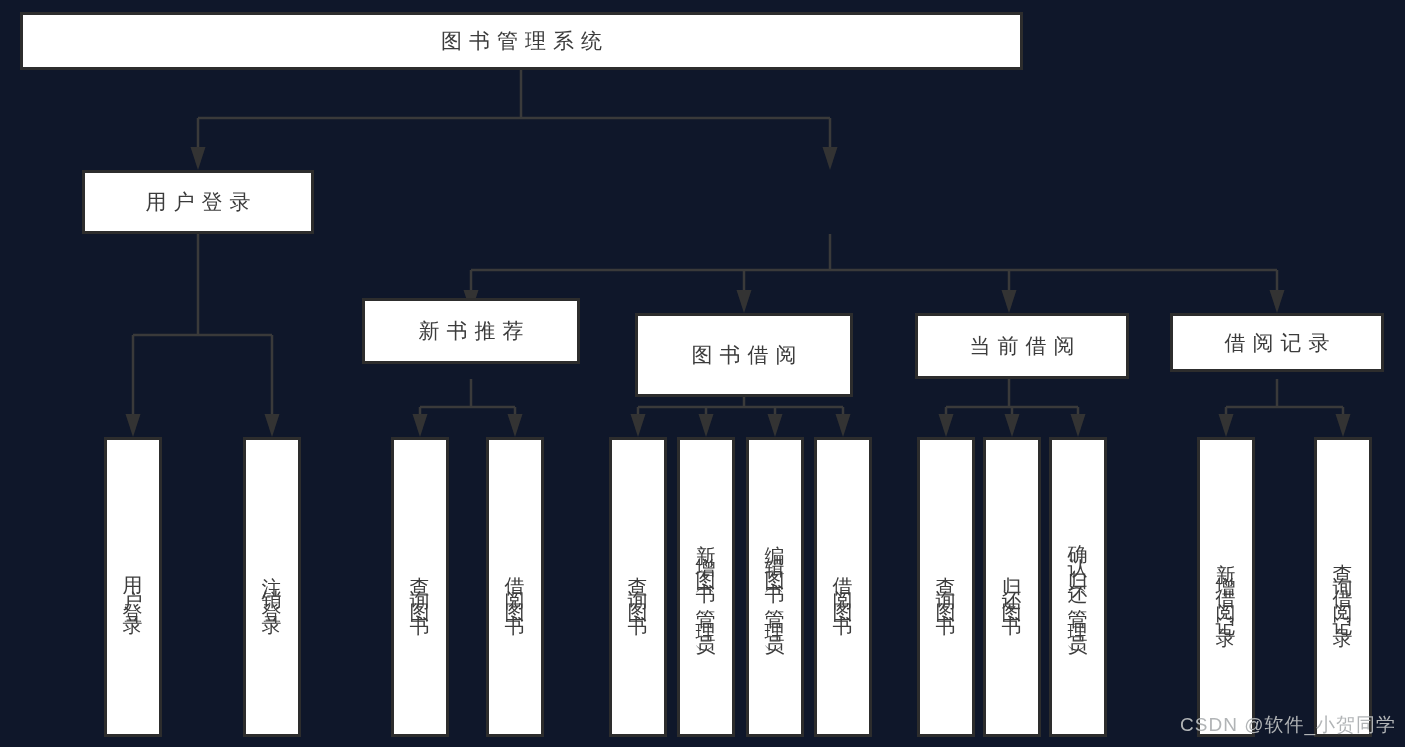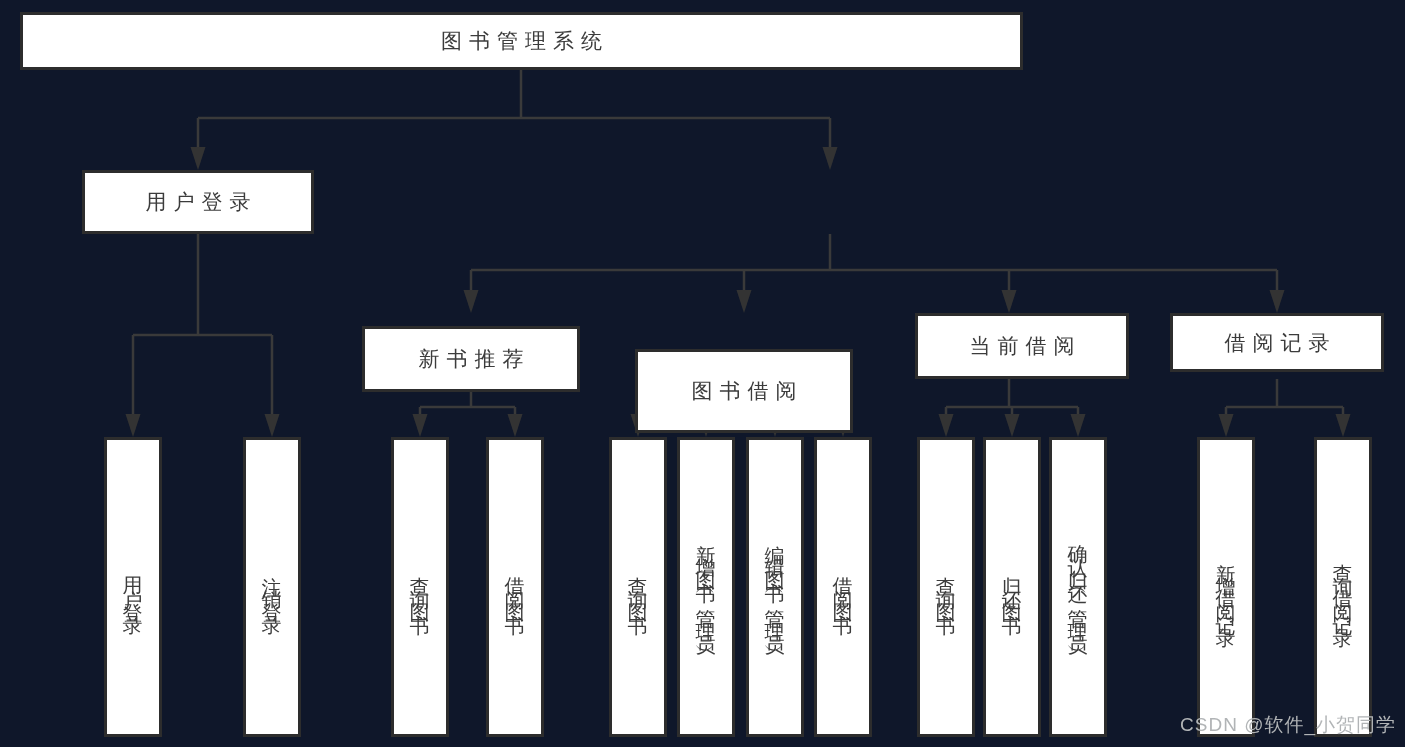--- a/index.html
+++ b/index.html
@@ -101,24 +101,24 @@
   </svg>
 
   <div class="box" style="left:20px; top:12px; width:1003px; height:58px;">
     <span class="hlabel">图书管理系统</span>
   </div>
 
   <div class="box" style="left:82px; top:170px; width:232px; height:64px;">
     <span class="hlabel">用户登录</span>
   </div>
 
-  <div class="box" style="left:362px; top:326px; width:218px; height:66px;">
+  <div class="box" style="left:362px; top:298px; width:218px; height:66px;">
     <span class="hlabel">新书推荐</span>
   </div>
-  <div class="box" style="left:635px; top:313px; width:218px; height:84px;margin-top:36px;">
+  <div class="box" style="left:635px; top:313px; width:218px; height:84px;">
     <span class="hlabel">图书借阅</span>
   </div>
   <div class="box" style="left:902px; top:313px; width:214px; height:66px;margin-left:13px;">
     <span class="hlabel">当前借阅</span>
   </div>
   <div class="box" style="left:1170px; top:313px; width:214px; height:59px;">
     <span class="hlabel">借阅记录</span>
   </div>
 
   <div class="box leaf" style="left:104px; top:437px; width:58px; height:300px;">

